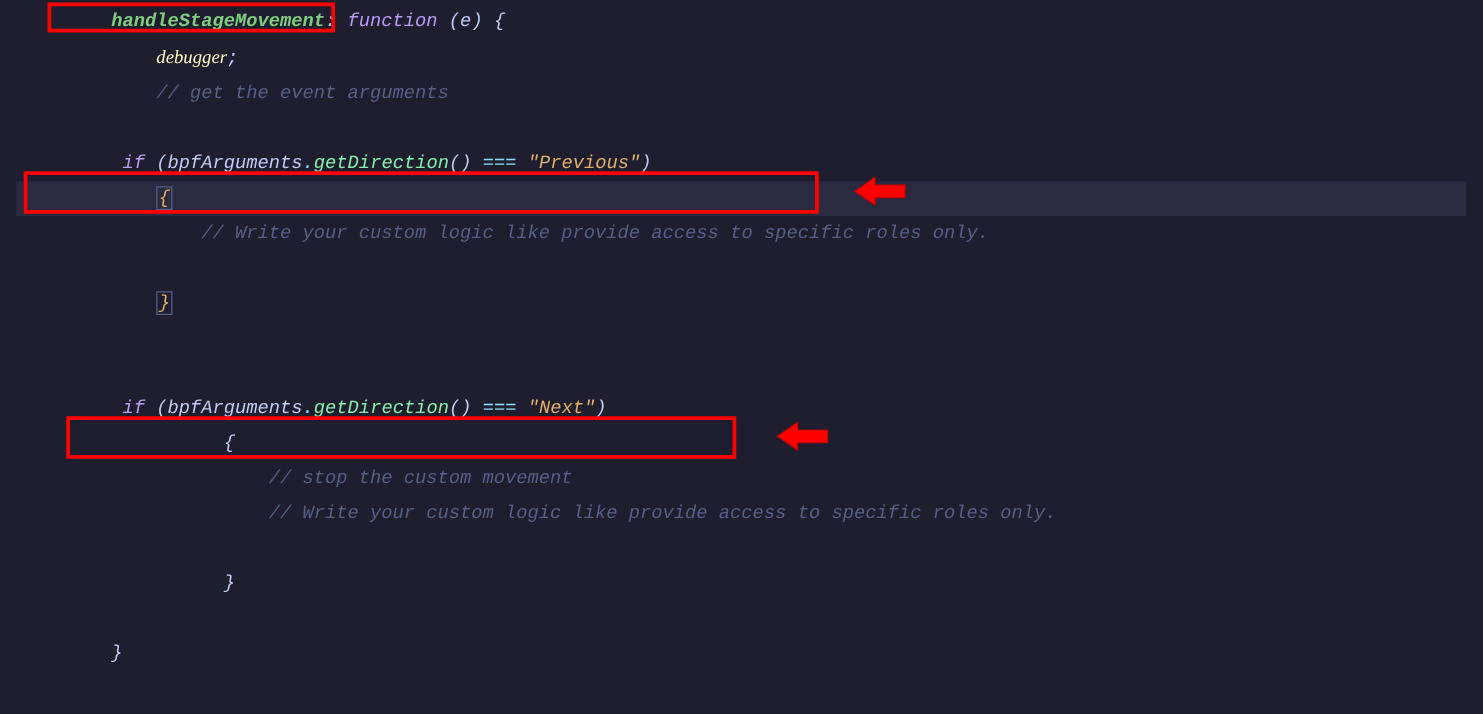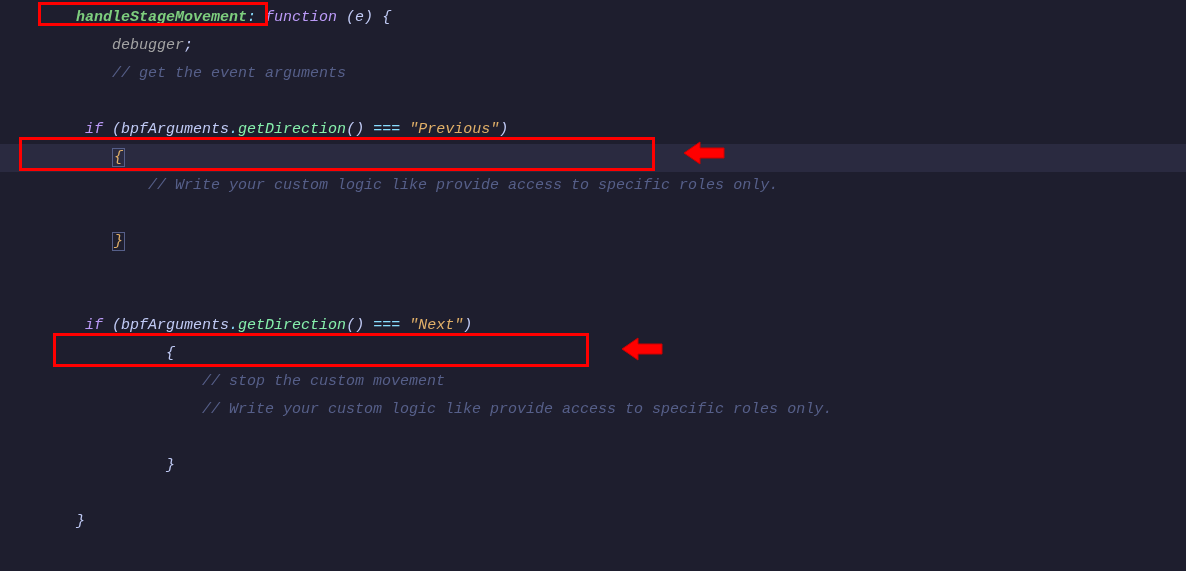--- a/index.html
+++ b/index.html
@@ -12,21 +12,21 @@
       font-family: 'Consolas', 'Monaco', 'Courier New', monospace;
       font-size: 15px;
       color: #c0caf5;
       width: 1186px;
       height: 571px;
       overflow: hidden;
       position: relative;
       font-style: italic;
     }
     .editor {
-      padding: 4px 0;
+      padding: 4px 13px;
     }
     .line {
       line-height: 28px;
       white-space: pre;
       padding-left: 40px;
       position: relative;
     }
     .line-highlight {
       background: #2a2a40;
     }
@@ -53,21 +53,22 @@
       color: #c0caf5;
     }
     .tok-string {
       color: #e0af68;
     }
     .tok-comment {
       color: #565f89;
       font-style: italic;
     }
     .tok-debugger {
-      color: #a3a3a3;
+      color: #fef9c3;
+      font-family: Liberation Serif, serif;
     }
     .tok-colon {
       color: #89ddff;
     }
     .brace-match {
       color: #e0af68;
       border: 1px solid #565f89;
       padding: 0 1px;
     }
     .cursor {

